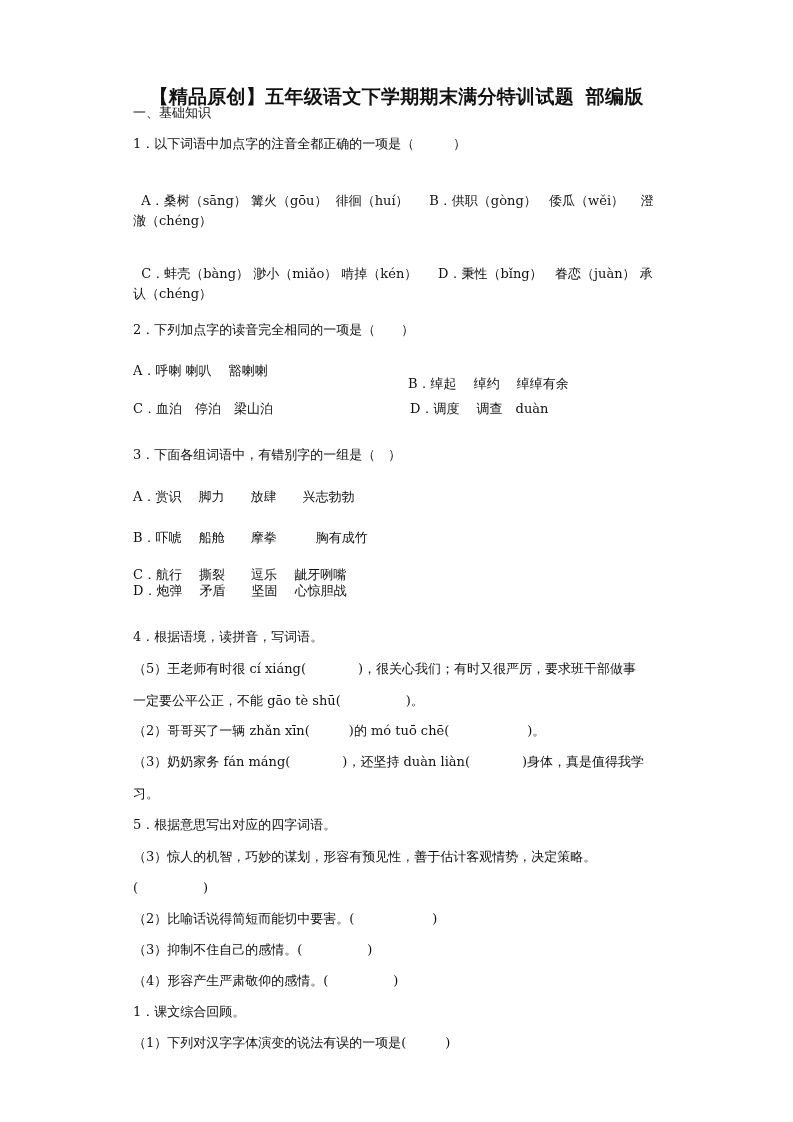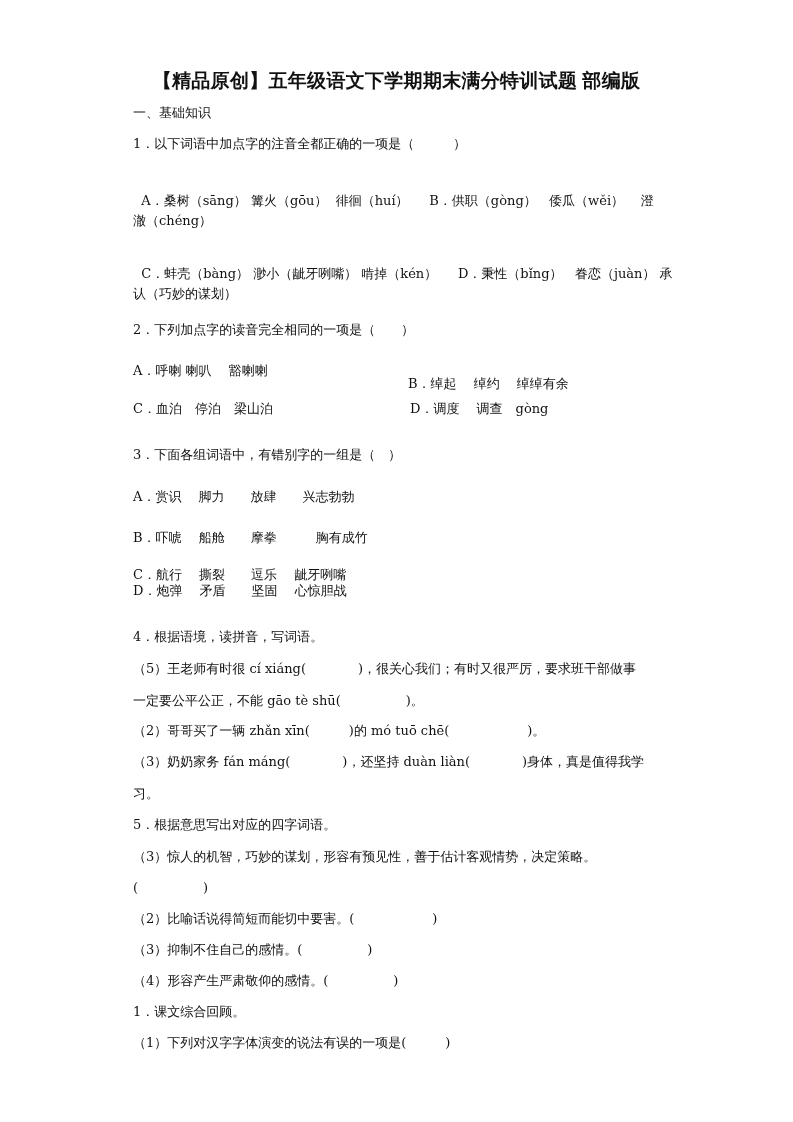--- a/index.html
+++ b/index.html
@@ -2,22 +2,22 @@
 <html><head>
 <meta charset="utf-8">
 <style>
   html, body { margin: 0; padding: 0; background: #ffffff; }
   body {
     width: 793px; height: 1122px; position: relative; overflow: hidden;
     font-family: "DejaVu Serif", "Liberation Serif", serif;
     color: #111;
   }
   .title {
-    position: absolute; left: 0; width: 793px; top: 68px; text-align: center;
-    font-family: Liberation Serif, serif;
+    position: absolute; left: 0; width: 793px; top: 84px; text-align: center;
+    font-family: Liberation Mono, monospace;
     font-weight: bold; font-size: 19px; letter-spacing: 0.3px;
   }
   .line {
     position: absolute; left: 133px; white-space: pre;
     font-size: 13px; line-height: 18px;
   }
   .section { font-family: "DejaVu Sans", "Liberation Sans", sans-serif; font-size: 13px; }
 </style>
 </head>
 <body>
@@ -25,29 +25,29 @@
 <div class="title">【精品原创】五年级语文下学期期末满分特训试题 部编版</div>
 
 <div class="line section" style="top:104px">一、基础知识</div>
 
 <div class="line" style="top:135px">1．以下词语中加点字的注音全都正确的一项是（　　　）</div>
 <div class="line" style="top:174px">
   <span>A．</span><span>桑树（sāng）</span> <span>篝火（gōu）</span>  <span>徘徊（huí）</span>     <span>B．</span><span>供职（gòng）</span>   <span>倭瓜（wěi）</span>    <span>澄</span>
 </div>
 <div class="line" style="top:212px">澈（chéng）</div>
 <div class="line" style="top:247px">
-  <span>C．</span><span>蚌壳（bàng）</span> <span>渺小（龇牙咧嘴）</span> <span>啃掉（kén）</span>     <span>D．</span><span>秉性（bǐng）</span>   <span>眷恋（juàn）</span> <span>承</span>
+  <span>C．</span><span>蚌壳（bàng）</span> <span>渺小（miǎo）</span> <span>啃掉（kén）</span>     <span>D．</span><span>秉性（bǐng）</span>   <span>眷恋（juàn）</span> <span>承</span>
 </div>
-<div class="line" style="top:285px">认（巧妙的谋划）</div>
+<div class="line" style="top:285px">认（chéng）</div>
 
 <div class="line" style="top:321px">2．下列加点字的读音完全相同的一项是（　　）</div>
 <div class="line" style="top:362px">A．呼喇 喇叭　 豁喇喇</div>
 <div class="line" style="top:375px; left:408px">B．绰起　 绰约　 绰绰有余</div>
 <div class="line" style="top:400px">C．血泊　停泊　梁山泊</div>
-<div class="line" style="top:400px; left:410px">D．调度　 调查　gòng</div>
+<div class="line" style="top:400px; left:410px">D．调度　 调查　duàn</div>
 
 <div class="line" style="top:446px">3．下面各组词语中，有错别字的一组是（　）</div>
 <div class="line" style="top:488px">A．赏识　 脚力　　放肆　　兴志勃勃</div>
 <div class="line" style="top:529px">B．吓唬　 船舱　　摩拳　　　胸有成竹</div>
 <div class="line" style="top:566px">C．航行　 撕裂　　逗乐　 龇牙咧嘴</div>
 <div class="line" style="top:582px">D．炮弹　 矛盾　　坚固　 心惊胆战</div>
 
 <div class="line" style="top:628px">4．根据语境，读拼音，写词语。</div>
 <div class="line" style="top:660px">（5）王老师有时很 cí xiáng(　　　　)，很关心我们；有时又很严厉，要求班干部做事</div>
 <div class="line" style="top:692px">一定要公平公正，不能 gāo tè shū(　　　　　)。</div>

